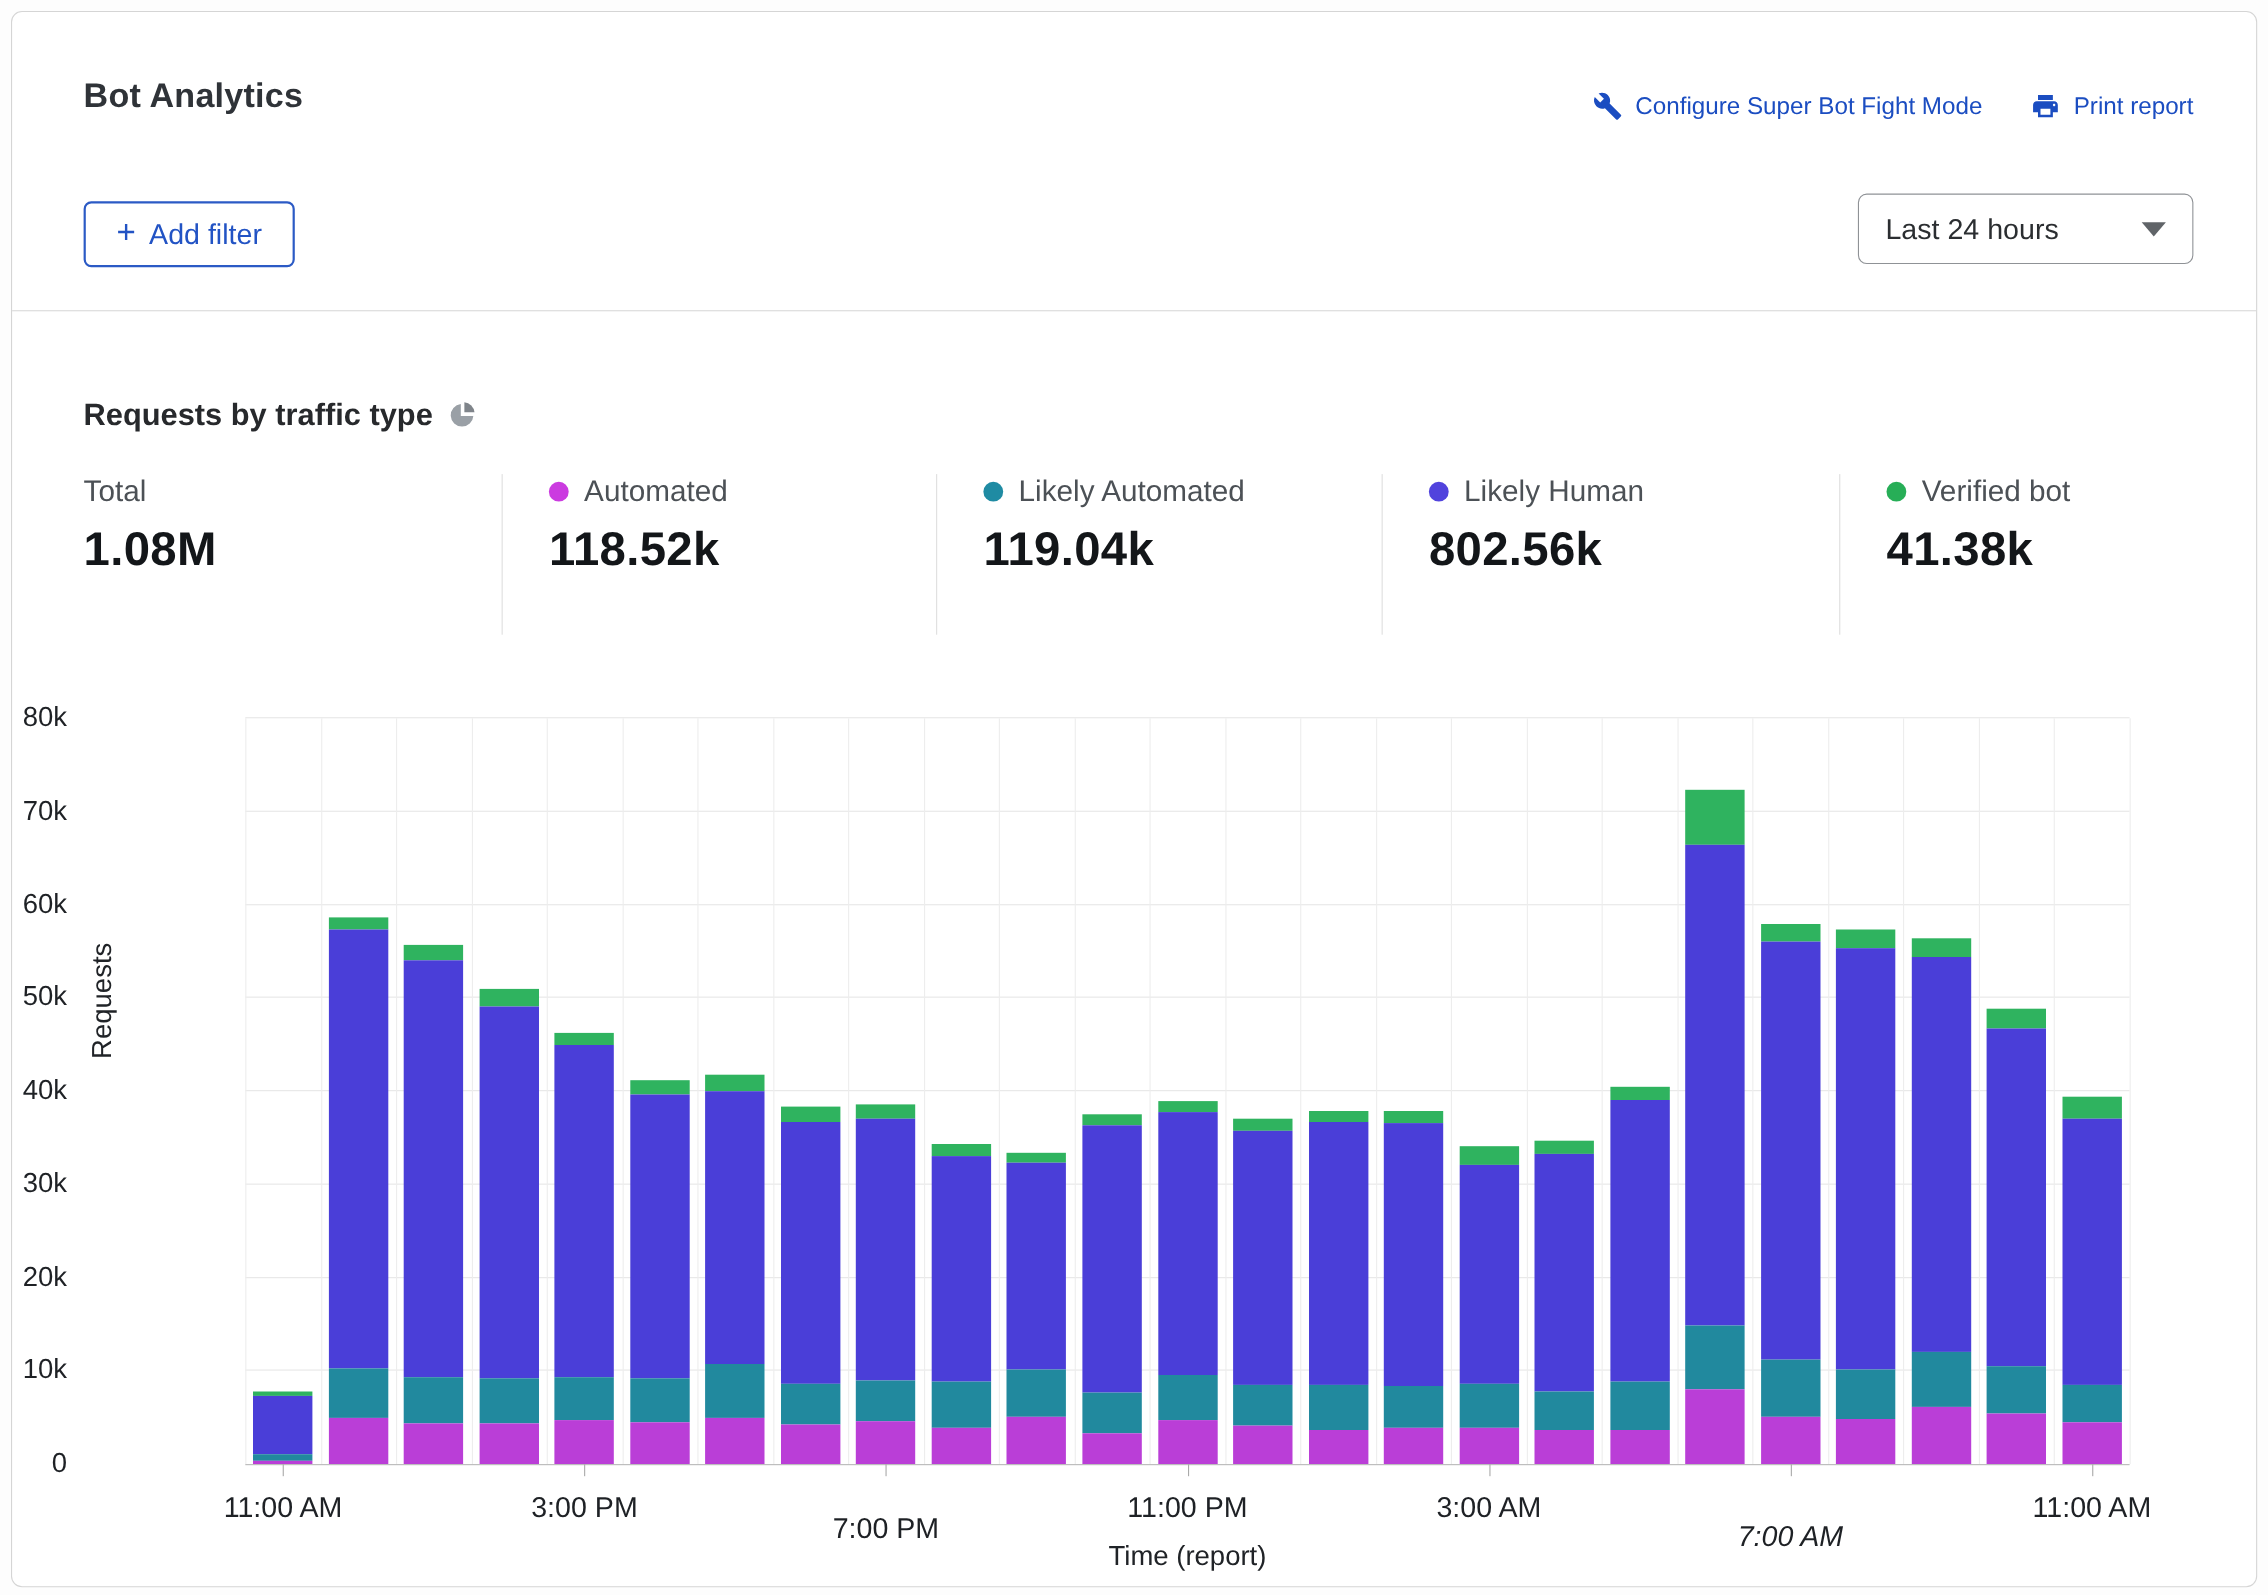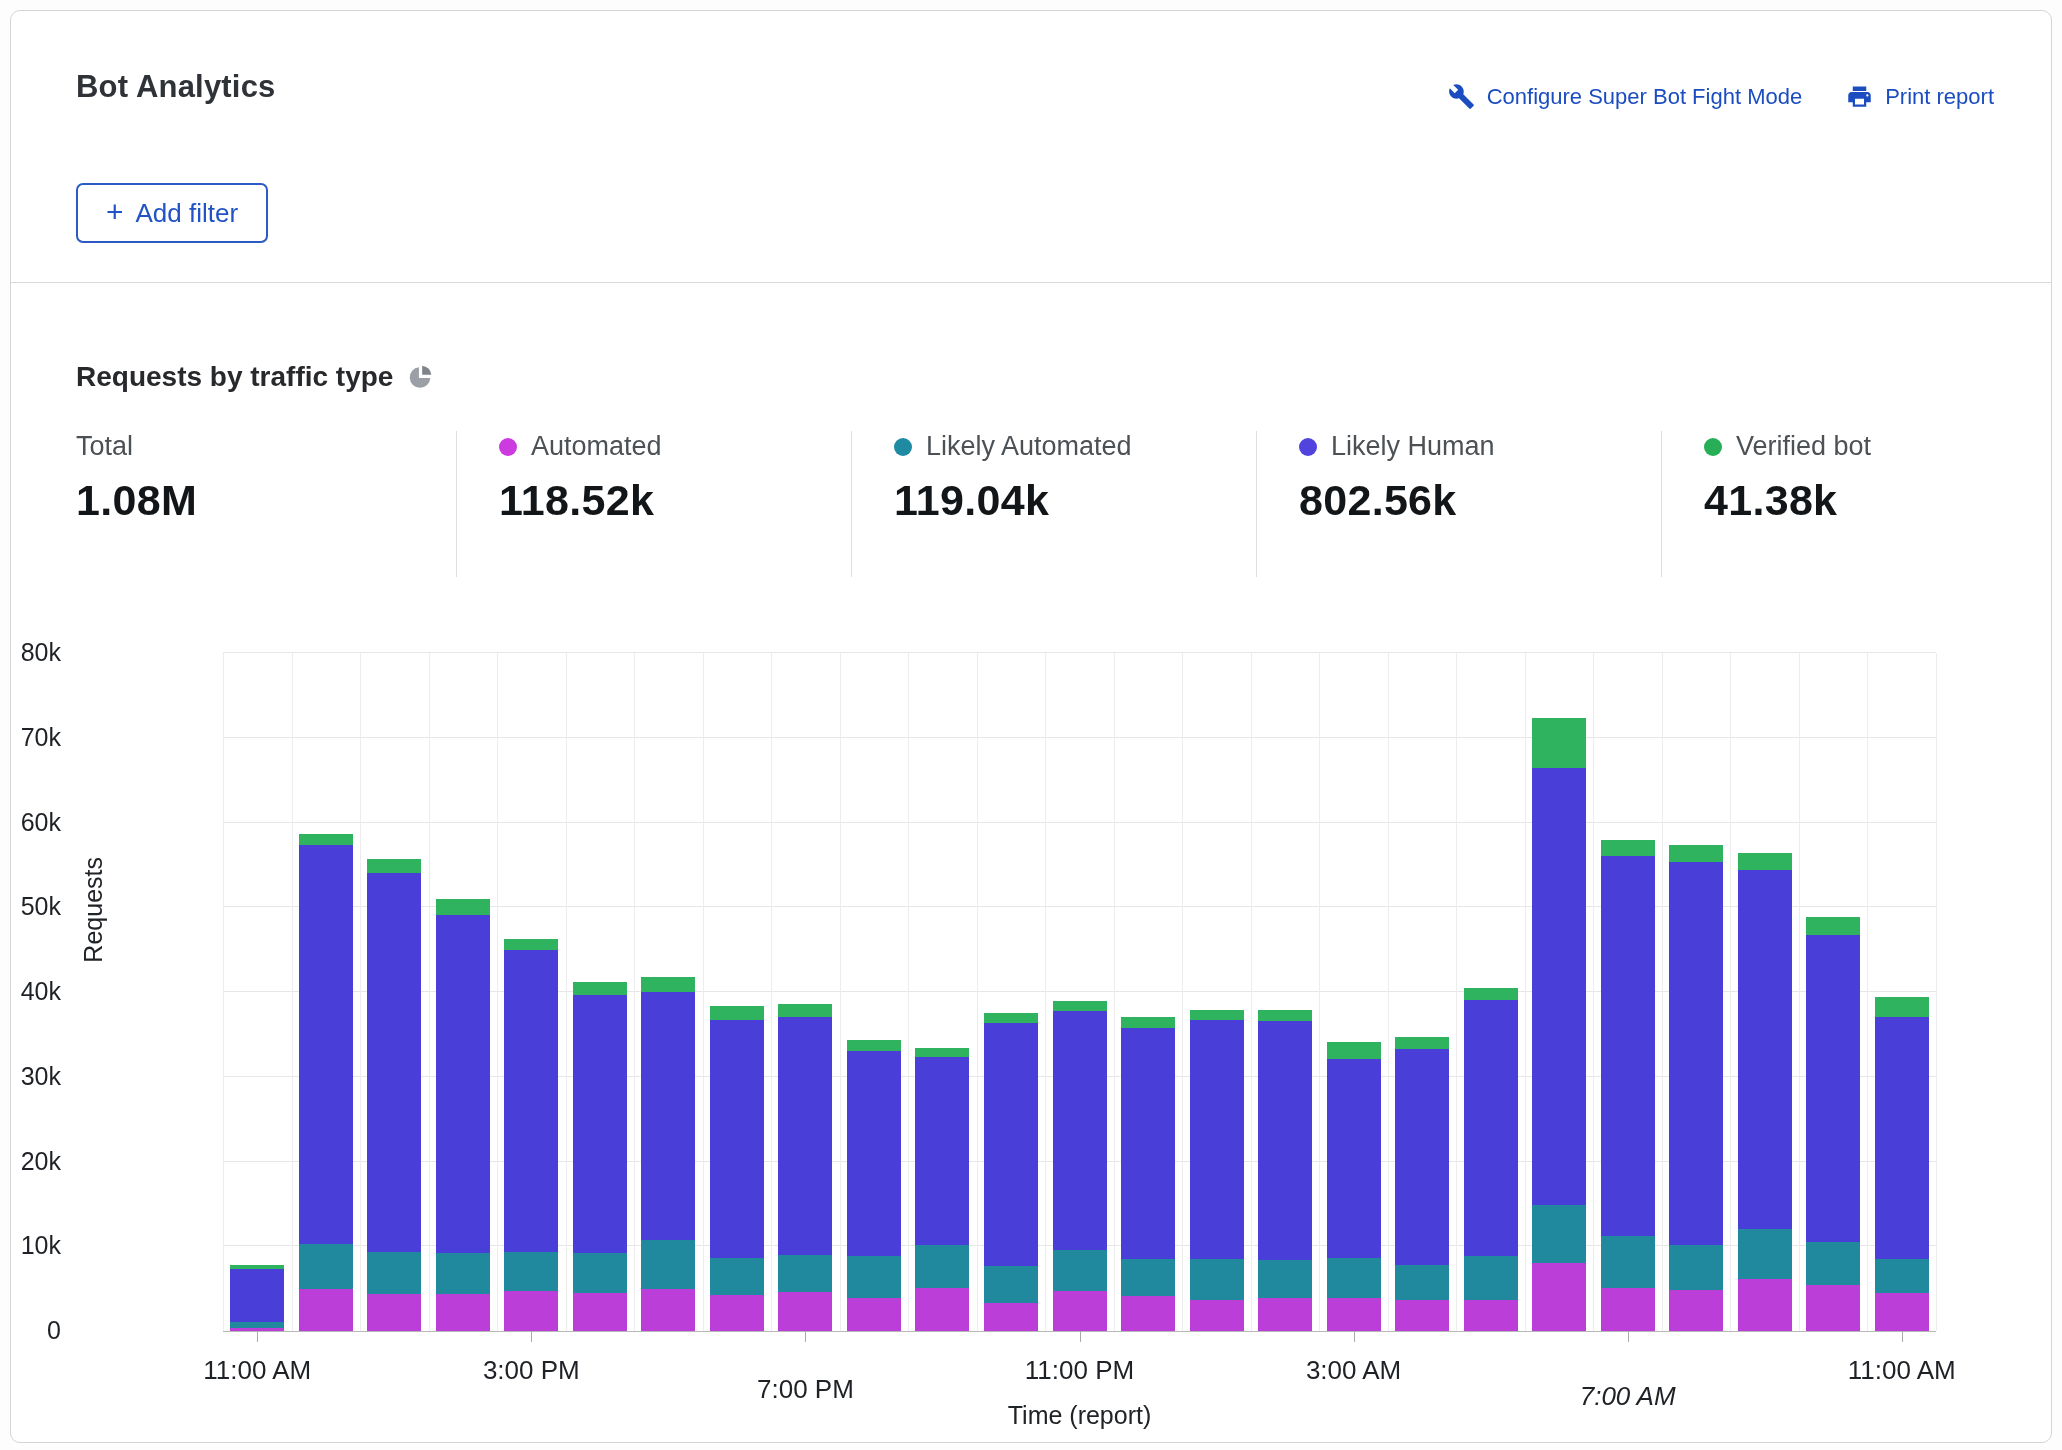--- a/index.html
+++ b/index.html
@@ -20,21 +20,21 @@
           border:1px solid #8f9296; border-radius:8px; background:#fff; display:flex;
           align-items:center; justify-content:space-between; padding:0 24px; cursor:pointer; }
   .range-select .val { font-size:26px; color:#2b2e31; }
   .caret { width:0; height:0; border-left:11px solid transparent; border-right:11px solid transparent;
            border-top:13px solid #606468; }
   .header-divider { position:absolute; left:0; right:0; top:271px; height:1px; background:#d9d9d9; }
   .section-heading-row { position:absolute; left:65px; top:350px; display:flex; align-items:center; gap:14px; }
   .section-heading { font-size:28px; font-weight:700; color:#27292c; }
   .stats-row { position:absolute; left:65px; top:420px; right:44px; display:flex; }
   .stat { min-height:146px; padding-right:10px; }
-  .stat.w1{ width:380px; } .stat.w2{ width:395px; } .stat.w3{ width:405px; } .stat.w4{ width:405px; } .stat.w5{ flex:1; }
+  .stat.w1{ width:380px; } .stat.w2{ width:395px; } .stat.w3{ width:405px; } .stat.w4{ width:405px; } .stat.w5{ flex:1;margin-left:11px; }
   .stat.bordered { border-left:1px solid #dedede; padding-left:42px; }
   .stat-label-row { display:flex; align-items:center; gap:14px; }
   .stat-dot { width:18px; height:18px; border-radius:50%; flex:0 0 auto; }
   .stat-label { font-size:27px; color:#4c5156; }
   .stat-value { font-size:43px; font-weight:700; color:#131619; margin-top:14px; letter-spacing:.3px; }
   .y-axis-label { position:absolute; left:68px; top:846px; writing-mode:vertical-rl; transform:rotate(180deg);
                   font-size:25px; color:#202327; }
   .plot { position:absolute; left:212px; top:642px; width:1713px; height:678px; }
   .hgrid { position:absolute; left:0; width:100%; height:1px; background:#e7e7e7; }
   .vgrid { position:absolute; top:0; height:100%; width:1px; background:#ededed; }
@@ -72,20 +72,24 @@
         </span>
         <span>Print report</span>
       </div>
     </div>
 
     <button class="add-filter-btn">
       <span class="plus">+</span>
       <span>Add filter</span>
     </button>
 
+    <div class="range-select">
+      <span class="val">Last 24 hours</span>
+      <span class="caret"></span>
+    </div>
 
     <div class="header-divider"></div>
 
     <div class="section-heading-row">
       <span class="section-heading">Requests by traffic type</span>
       <span style="position:relative; top:2px;">
         <svg width="26" height="26" viewBox="0 0 24 24">
           <path d="M11 3 A 9.5 9.5 0 1 0 21.5 13 L 11 13 Z" fill="#9aa0a6"></path>
           <path d="M14 1.5 A 9.5 9.5 0 0 1 22.5 10 L 14 10 Z" fill="#7f848a"></path>
         </svg>

